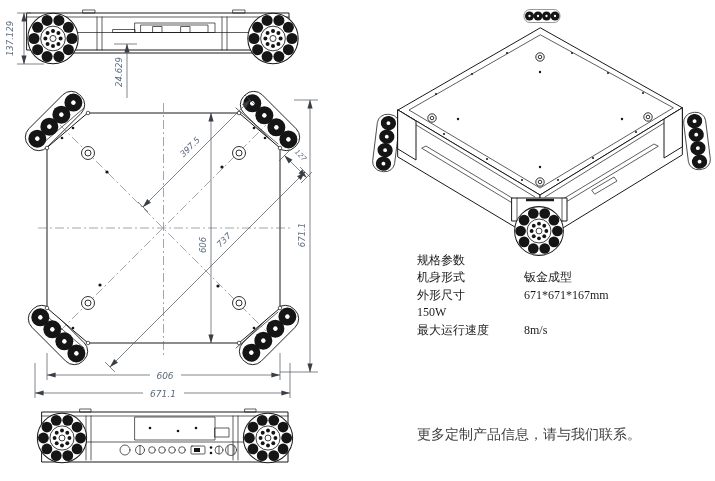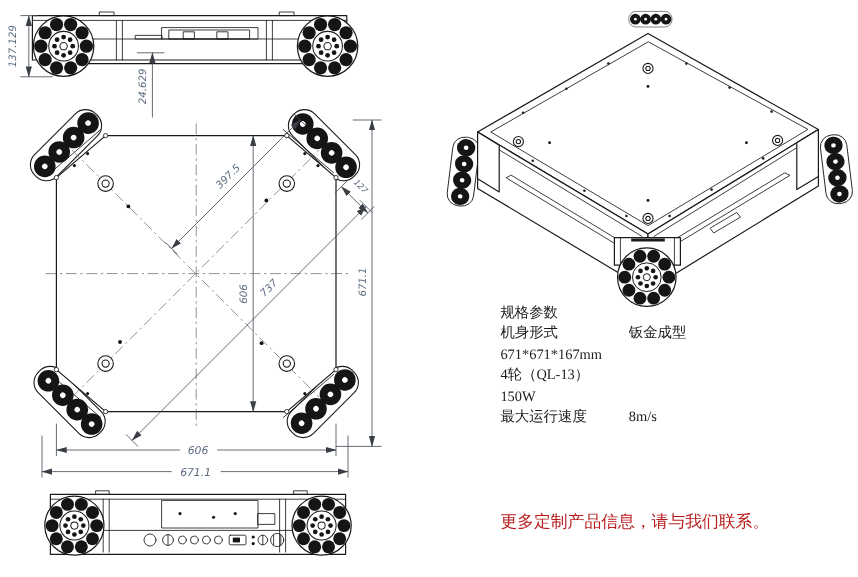--- a/index.html
+++ b/index.html
@@ -12,21 +12,21 @@
   .dk{fill:#151515;stroke:none;}
   .dimln{stroke:#4a505a;fill:none;stroke-width:.7;}
   .cl{stroke:#555b63;fill:none;stroke-width:.55;stroke-dasharray:9 3 2 3;}
   text.dim{font-family:"DejaVu Sans",sans-serif;font-style:italic;fill:#5b6b7f;font-size:8.5px;}
   text.dim.sm{font-size:7px;}
   text.dim.md{font-size:9px;}
   .specs{position:absolute;left:417px;top:252px;color:#1c1c1c;
          font-family:"Liberation Serif",serif;font-size:12px;line-height:17.4px;}
   .spec-row{display:flex;align-items:center;}
   .spec-label{width:107px;}
-  .spec-note{position:absolute;left:417px;top:426px;color:#b91c1c;
+  .spec-note{position:absolute;left:417px;top:426px;color:#404040;
          font-family:"Liberation Serif",serif;font-size:14px;}
 </style>
 </head>
 <body>
 
 <div class="canvas">
 
   <svg width="0" height="0" style="position:absolute" aria-hidden="true">
     <defs>
       <marker id="arrE" markerWidth="9" markerHeight="7" refX="8.6" refY="3" orient="auto" markerUnits="userSpaceOnUse">
@@ -296,24 +296,24 @@
     <use href="#mwheel" transform="translate(169,231) scale(0.92)"></use>
   </svg>
 
   <div class="specs">
     <div>规格参数</div>
     <div class="spec-row">
       <span class="spec-label">机身形式</span>
       <span class="spec-value">钣金成型</span>
     </div>
     <div class="spec-row">
+      <span class="spec-label">外形尺寸</span>
       <span class="spec-value">671*671*167mm</span>
     </div>
     <div class="spec-row">
-      <span class="spec-value">4轮（QL-13）</span>
     </div>
     <div class="spec-row">
       <span class="spec-value">150W</span>
     </div>
     <div class="spec-row">
       <span class="spec-label">最大运行速度</span>
       <span class="spec-value">8m/s</span>
     </div>
   </div>
 

